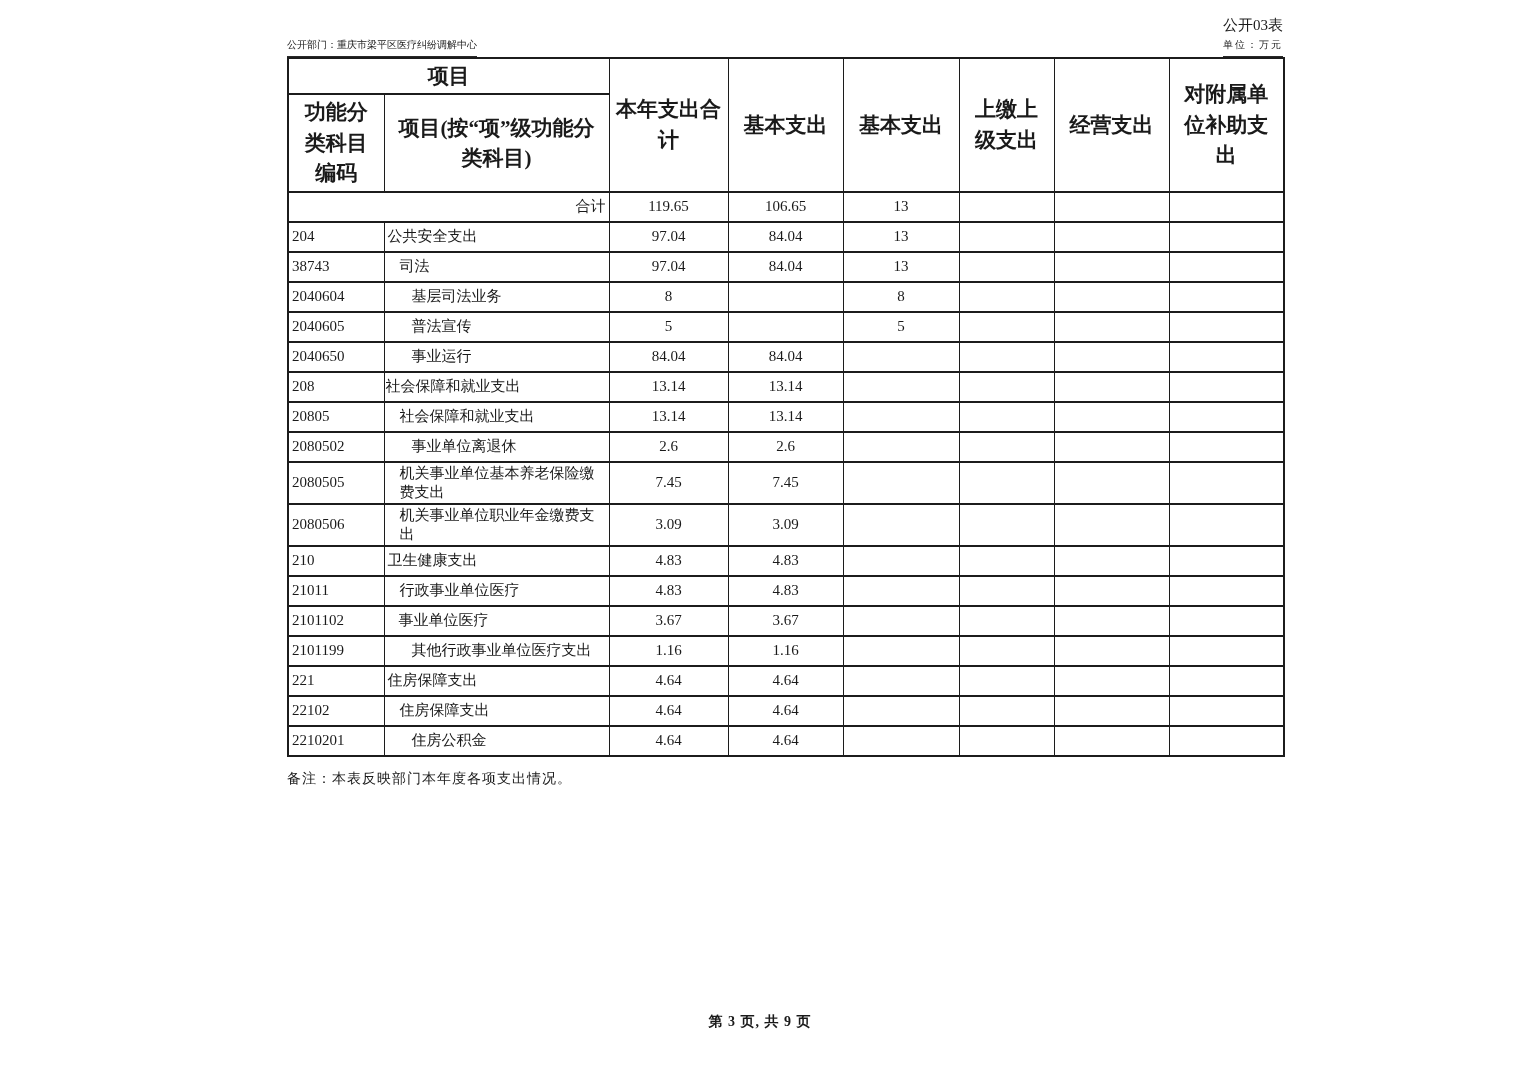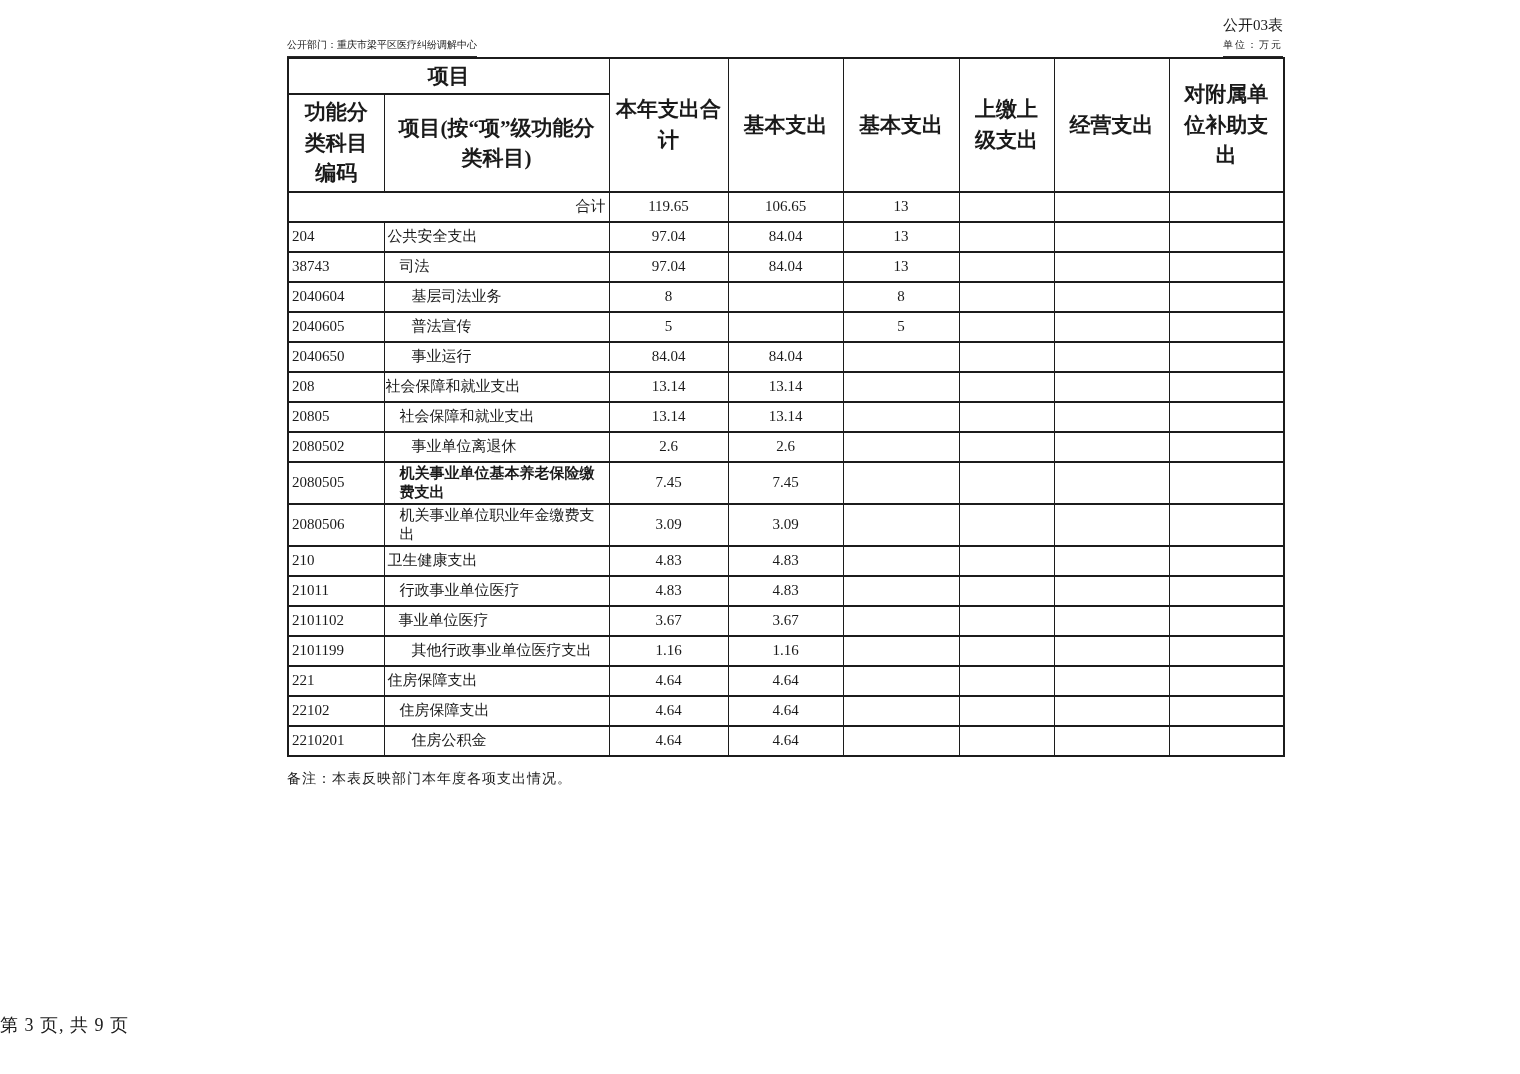--- a/index.html
+++ b/index.html
@@ -68,36 +68,37 @@
   tr.h-sub th { height: 92px; }
   table.fin td {
     height: 30px;
     font-size: 15px;
     padding: 1px 3px;
   }
   td.c-code { text-align: left; padding-left: 5px; }
   td.c-item { text-align: left; }
   td.c-num  { text-align: center; }
   td.c-center { text-align: right; }
-  td.f-xs { font-size: 12px; font-weight: bold; }
+  td.f-xs { font-size: 12px; }
   td.f-sm { font-size: 13px; }
   td.f-md { font-size: 14px; }
 
   .note {
     margin-top: 13px;
     font-size: 14px;
     letter-spacing: 1px;
   }
   .page-footer {
     position: absolute;
     left: 0; right: 0;
     top: 1013px;
-    text-align: left;
-    font-size: 18px;
+    text-align: center;
+    font-size: 14px;
     letter-spacing: 1px;
+    font-weight: bold;
   }
 </style>
 </head>
 <body>
 
 <div class="page">
   <div class="content">
 
 
     <div class="table-code-line">公开03表</div>

